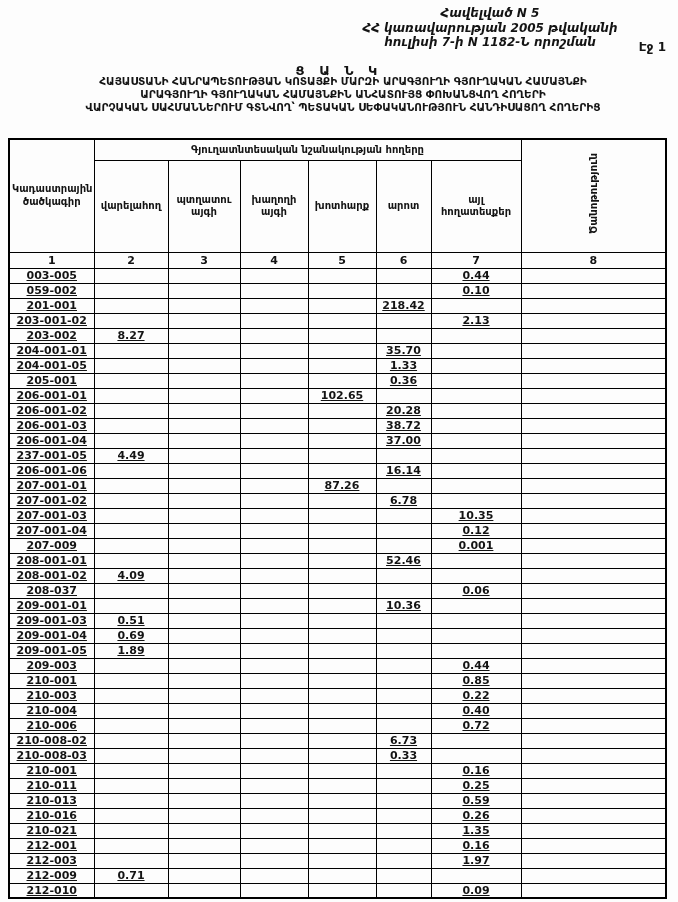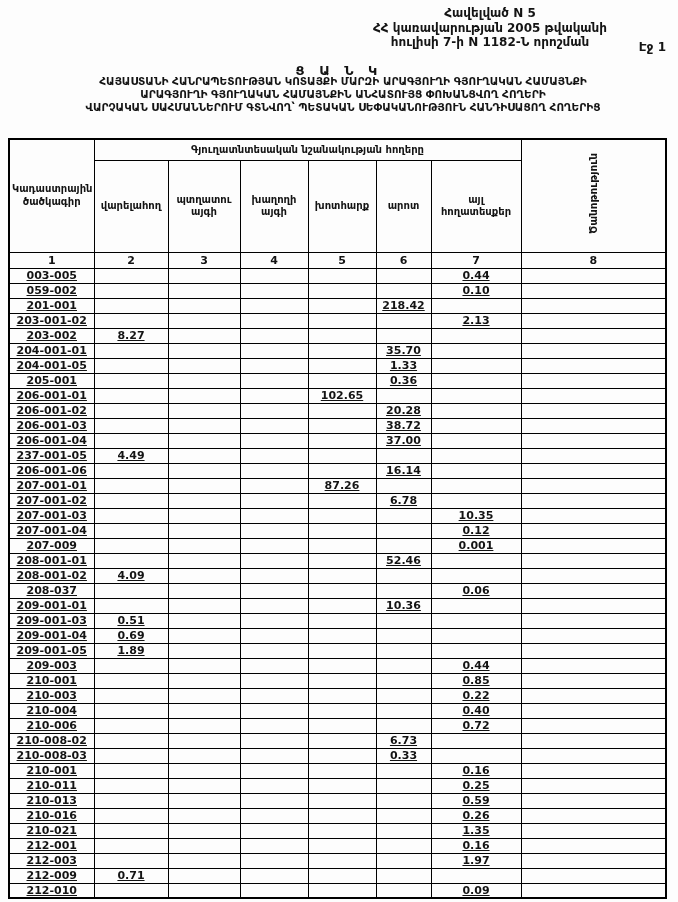--- a/index.html
+++ b/index.html
@@ -12,21 +12,21 @@
     overflow:hidden;
   }
 
   .page-num {
     position:absolute; top:4px; right:12px;
     font-size:12px; font-weight:bold;margin-top:36px;
   }
 
   .appendix-block {
     position:absolute; top:6px; left:302px; width:376px;
-    text-align:center; font-weight:bold; font-size:12px; line-height:1.22;
+    text-align:center; font-weight:bold; font-size:12px; line-height:1.22;font-style:italic;
   }
 
   .doc-caption {
     position:absolute; top:63px; left:0; width:100%;
     text-align:center; font-weight:bold; font-size:13px; letter-spacing:5px;
   }
 
   .doc-title {
     position:absolute; top:75px; left:4px; width:100%;
     text-align:center; font-weight:bold; font-size:10.5px; line-height:1.22;

